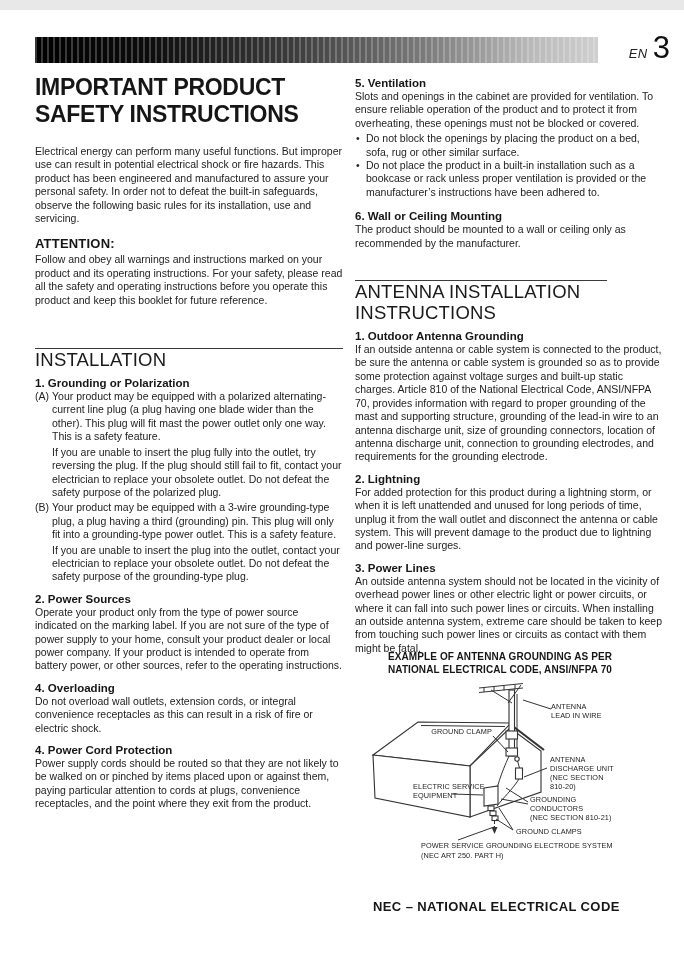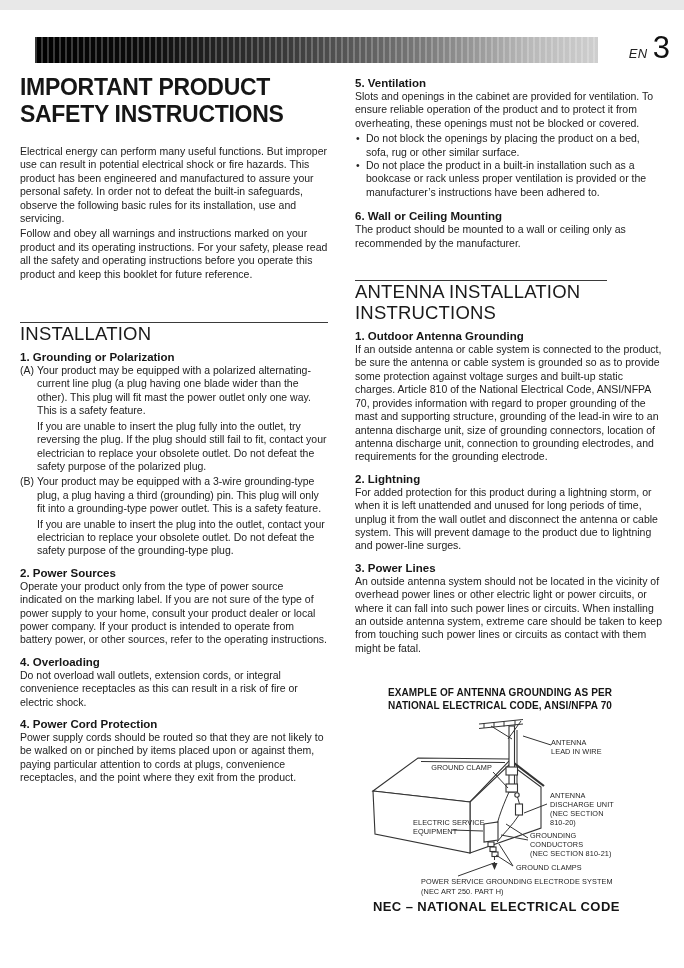--- a/index.html
+++ b/index.html
@@ -16,21 +16,21 @@
       linear-gradient(to right,#000 0%,#0c0c0c 20%,#3a3a3a 45%,#7d7d7d 70%,#b9b9b9 88%,#cfcfcf 100%);
   }
   .pagenum{
     position:absolute;left:600px;top:22px;width:70px;height:34px;
     display:flex;align-items:baseline;justify-content:flex-end;gap:5px;
   }
   .pagenum .en{font-style:italic;font-size:13px;color:#222;letter-spacing:0.5px;}
   .pagenum .num{font-size:31px;line-height:31px;color:#111;}
   
   .col{position:absolute;top:64px;}
-  .col-left{left:20px;width:308px;}
+  .col-left{left:35px;width:308px;}
   .col-right{left:355px;width:310px;}
   h1{
     font-size:23px;line-height:27px;font-weight:bold;letter-spacing:-0.3px;
     margin:0 0 17px 0;color:#161616;
   }
   .body{font-size:10.5px;line-height:13.4px;margin:0;color:#222;}
   p.body{margin:0 0 2px 0;}
   .intro{margin-top:0;}
   .attn-head{font-size:13px;font-weight:bold;margin:11px 0 2px 0;color:#161616;letter-spacing:0.2px;}
   .rule-heading{
@@ -42,21 +42,21 @@
   .mt-antenna{margin-top:30px;}
   .antenna-head{max-width:252px;}
   h4.sub{font-size:11.5px;font-weight:bold;margin:9px 0 1px 0;color:#161616;}
   h4.first{margin-top:3px;}
   .ab{position:relative;padding-left:17px;margin:0;}
   .ab .ab-label{position:absolute;left:0;top:0;font-size:10.5px;line-height:13.4px;color:#222;}
   .bullets{margin:0;padding:0;list-style:none;}
   .bullets li{position:relative;padding-left:11px;font-size:10.5px;line-height:13.4px;color:#222;}
   .bullets li .dot{position:absolute;left:1px;top:0;}
   
-  .diagram{position:absolute;left:355px;top:676px;width:312px;}
+  .diagram{position:absolute;left:355px;top:640px;width:312px;}
   .diagram-title{font-size:10px;font-weight:bold;line-height:13px;margin:0 0 2px 33px;color:#161616;letter-spacing:0.1px;}
   .nec-note{
     position:absolute;left:373px;top:889px;font-size:13px;font-weight:bold;
     letter-spacing:0.4px;color:#161616;
   }
   svg text{font-family:"Liberation Sans", sans-serif;font-size:7.3px;fill:#1d1d1d;letter-spacing:0.1px;}
   svg .ln{stroke:#333;stroke-width:1;fill:none;}
   svg .thick{stroke:#333;stroke-width:2.2;fill:none;}
   svg .shape{stroke:#333;stroke-width:1.1;fill:#ffffff;}
 </style>
@@ -70,20 +70,21 @@
   <div class="pagenum">
     <span class="en">EN</span>
     <span class="num">3</span>
   </div>
 
   <div class="col col-left">
     <h1>IMPORTANT PRODUCT SAFETY INSTRUCTIONS</h1>
 
     <p class="body intro">Electrical energy can perform many useful functions. But improper use can result in potential electrical shock or fire hazards. This product has been engineered and manufactured to assure your personal safety. In order not to defeat the built-in safeguards, observe the following basic rules for its installation, use and servicing.</p>
 
+    <div class="attn-head">ATTENTION:</div>
     <p class="body">Follow and obey all warnings and instructions marked on your product and its operating instructions. For your safety, please read all the safety and operating instructions before you operate this product and keep this booklet for future reference.</p>
 
     <h2 class="rule-heading mt-install">INSTALLATION</h2>
 
     <h4 class="sub first">1. Grounding or Polarization</h4>
     <div class="ab">
       <span class="ab-label">(A)</span>
       <p class="body">Your product may be equipped with a polarized alternating-current line plug (a plug having one blade wider than the other). This plug will fit mast the power outlet only one way. This is a safety feature.</p>
       <p class="body">If you are unable to insert the plug fully into the outlet, try reversing the plug. If the plug should still fail to fit, contact your electrician to replace your obsolete outlet. Do not defeat the safety purpose of the polarized plug.</p>
     </div>

